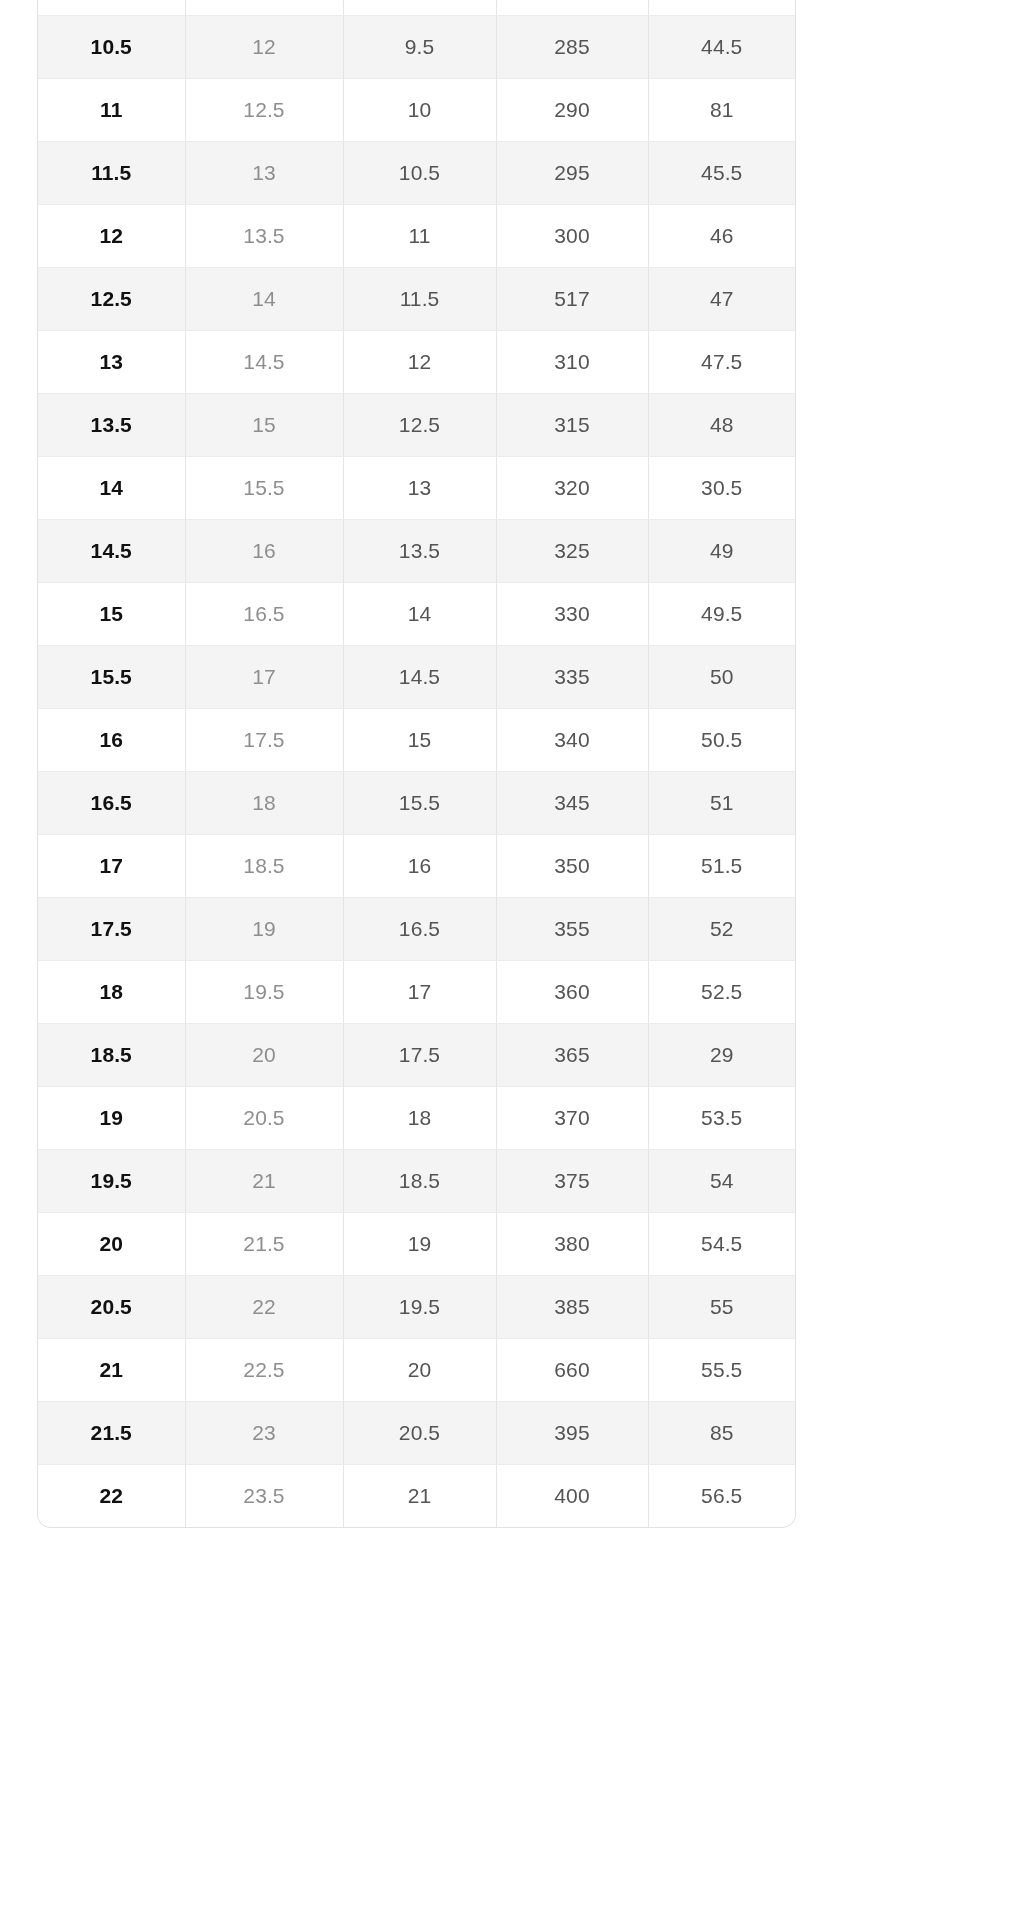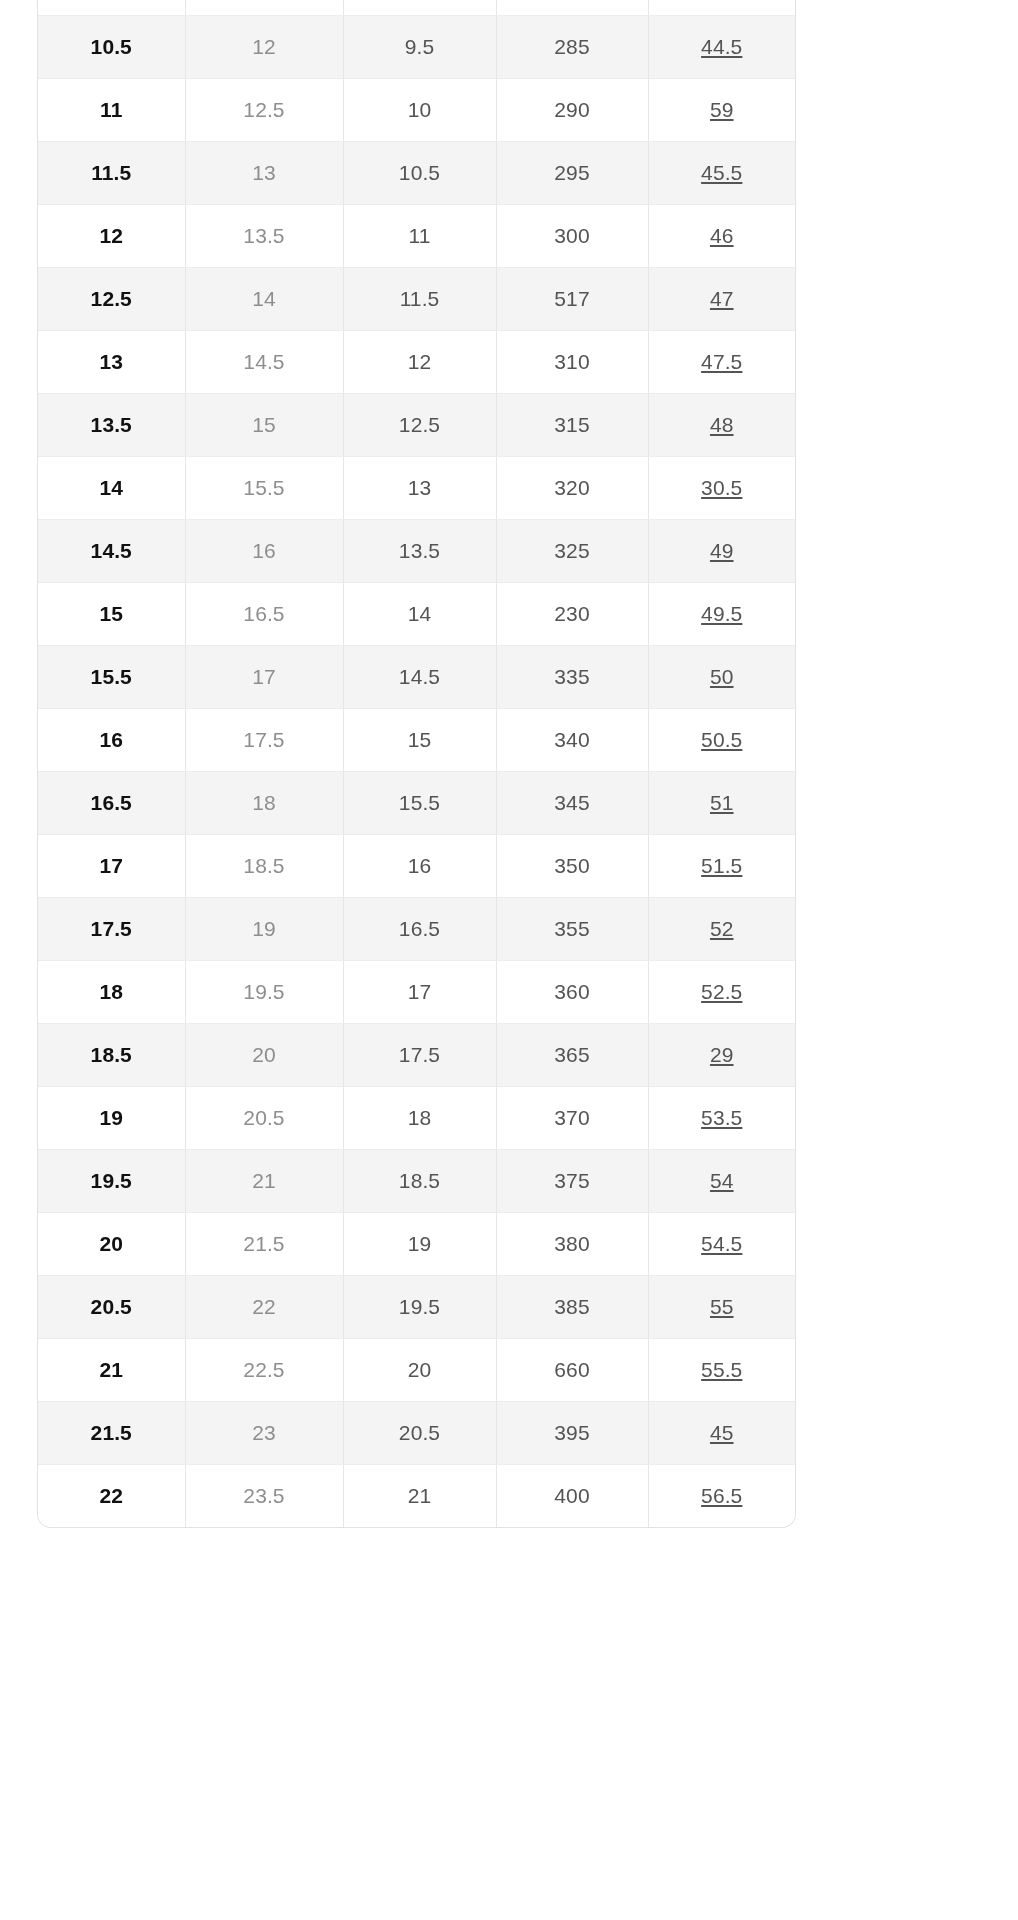--- a/index.html
+++ b/index.html
@@ -52,21 +52,21 @@
     text-align: center;
     vertical-align: middle;
     border-right: 1px solid #e6e6e6;
     border-bottom: 1px solid #ececec;
     font-size: 21px;
     line-height: 1;
     letter-spacing: 0.1px;
     padding: 0 4px;
   }
 
-  table.size-table td:last-child { border-right: none; text-decoration: underline; }
+  table.size-table td:last-child { border-right: none; }
   table.size-table tr:last-child td { border-bottom: none; }
 
   
   table.size-table td.col-primary {
     font-weight: 700;
     color: #111111;
   }
 
   
   table.size-table td.col-secondary {
@@ -108,21 +108,21 @@
             <td class="col-secondary">12</td>
             <td class="col-dark">9.5</td>
             <td class="col-dark">285</td>
             <td class="col-dark">44.5</td>
           </tr>
           <tr class="even">
             <td class="col-primary">11</td>
             <td class="col-secondary">12.5</td>
             <td class="col-dark">10</td>
             <td class="col-dark">290</td>
-            <td class="col-dark">59</td>
+            <td class="col-dark">81</td>
           </tr>
           <tr class="odd">
             <td class="col-primary">11.5</td>
             <td class="col-secondary">13</td>
             <td class="col-dark">10.5</td>
             <td class="col-dark">295</td>
             <td class="col-dark">45.5</td>
           </tr>
           <tr class="even">
             <td class="col-primary">12</td>
@@ -163,21 +163,21 @@
             <td class="col-primary">14.5</td>
             <td class="col-secondary">16</td>
             <td class="col-dark">13.5</td>
             <td class="col-dark">325</td>
             <td class="col-dark">49</td>
           </tr>
           <tr class="even">
             <td class="col-primary">15</td>
             <td class="col-secondary">16.5</td>
             <td class="col-dark">14</td>
-            <td class="col-dark">230</td>
+            <td class="col-dark">330</td>
             <td class="col-dark">49.5</td>
           </tr>
           <tr class="odd">
             <td class="col-primary">15.5</td>
             <td class="col-secondary">17</td>
             <td class="col-dark">14.5</td>
             <td class="col-dark">335</td>
             <td class="col-dark">50</td>
           </tr>
           <tr class="even">
@@ -255,21 +255,21 @@
             <td class="col-secondary">22.5</td>
             <td class="col-dark">20</td>
             <td class="col-dark">660</td>
             <td class="col-dark">55.5</td>
           </tr>
           <tr class="odd">
             <td class="col-primary">21.5</td>
             <td class="col-secondary">23</td>
             <td class="col-dark">20.5</td>
             <td class="col-dark">395</td>
-            <td class="col-dark">45</td>
+            <td class="col-dark">85</td>
           </tr>
           <tr class="even">
             <td class="col-primary">22</td>
             <td class="col-secondary">23.5</td>
             <td class="col-dark">21</td>
             <td class="col-dark">400</td>
             <td class="col-dark">56.5</td>
           </tr>
         </tbody>
     </table>

